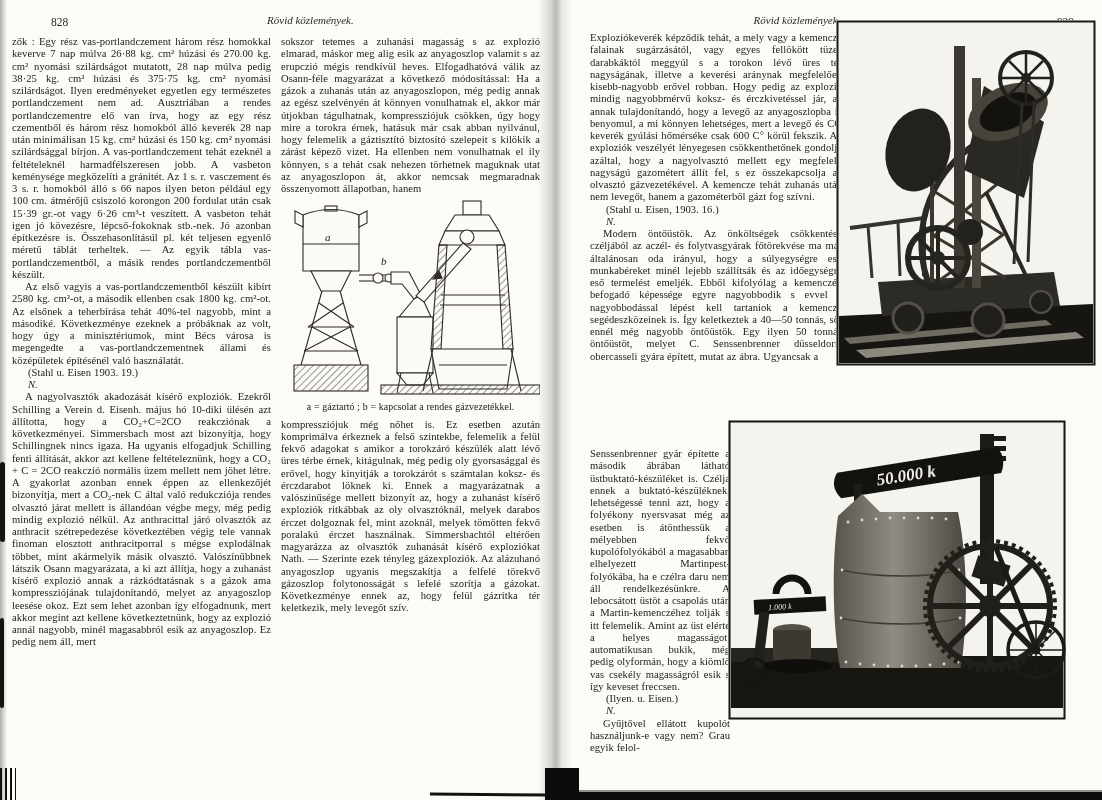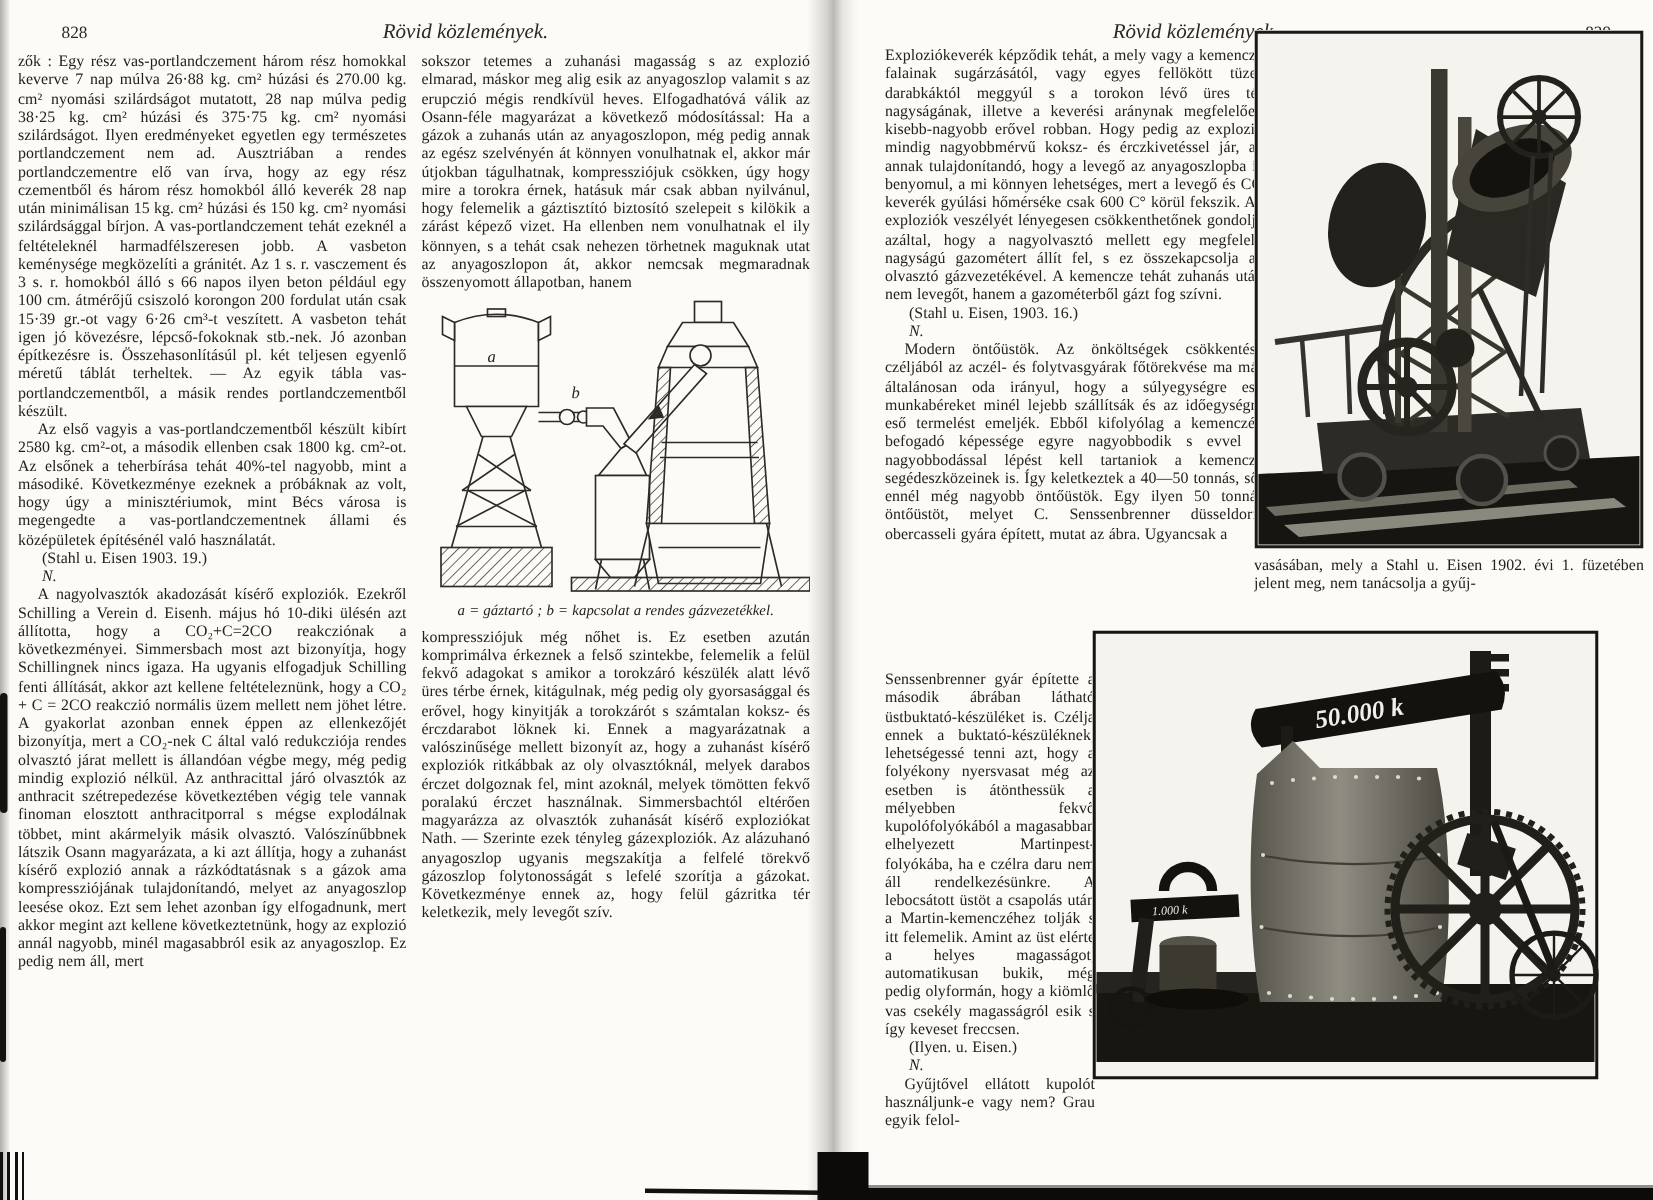--- a/index.html
+++ b/index.html
@@ -1,33 +1,33 @@
 <!DOCTYPE html>
 <html><head>
 <meta charset="utf-8">
 <style>
   html,body{margin:0;padding:0;background:#ffffff;}
   .scan{position:relative;width:1102px;height:800px;background:#fcfbf8;overflow:hidden;
         font-family:"Liberation Serif","DejaVu Serif",serif;color:#23211c;}
   .page{position:absolute;top:6px;height:788px;}
   .page-left{left:8px;width:540px;}
   .page-right{left:562px;width:534px;}
-  .runhead{position:absolute;top:8px;font-style:italic;font-size:14px;color:#2a2823;white-space:nowrap;}
+  .runhead{position:absolute;top:8px;font-style:italic;font-size:11px;color:#2a2823;white-space:nowrap;}
   .pagenum{position:absolute;top:10px;font-size:11.5px;color:#2a2823;}
   .col{text-align:justify;font-size:10.6px;line-height:12.25px;letter-spacing:.04px;word-spacing:.25px;overflow:hidden;}
   .para{margin:0;}
   .para.ind{text-indent:13px;}
   .lead{font-weight:normal;}
   .citeline{display:flex;justify-content:space-between;padding:0 4px 0 16px;flex-direction:column;}
   .cite{white-space:nowrap;}
   .sig{font-style:italic;margin-right:22px;}
   .lp-cols{position:absolute;top:30px;left:4px;display:flex;gap:10px;justify-content:center;}
   .lp-col{width:259px;height:748px;}
   .figwrap{margin:4px 0 3px 0;}
-  .figcaption{font-size:9.9px;line-height:12px;text-align:center;margin:2px auto 6px auto;width:92%;font-style:italic;}
+  .figcaption{font-size:9.9px;line-height:12px;text-align:center;margin:2px auto 6px auto;width:92%;}
   .abs{position:absolute;}
   .photoframe{background:#f6f5f1;}
   
   .gutter{position:absolute;left:538px;top:0;width:34px;height:800px;pointer-events:none;
     background:linear-gradient(90deg,rgba(45,40,32,0) 0%,rgba(45,40,32,.18) 38%,rgba(35,30,25,.30) 52%,rgba(45,40,32,.10) 70%,rgba(45,40,32,0) 100%);}
   .edgeL{position:absolute;left:0;top:0;width:7px;height:800px;
     background:linear-gradient(90deg,rgba(30,28,24,.35),rgba(30,28,24,0));}
   .blotch{position:absolute;background:#15130f;}
   .bar-right{position:absolute;left:575px;top:792px;width:527px;height:8px;background:#0c0b09;
     box-shadow:0 -2px 0 rgba(12,11,9,.45);}
@@ -35,21 +35,21 @@
   .wedge-left{position:absolute;left:430px;top:793px;width:118px;height:3px;background:#14120e;transform:rotate(.6deg);}
   .stripes{position:absolute;left:0;top:768px;width:16px;height:32px;
     background:repeating-linear-gradient(90deg,#111 0 2px,transparent 2px 5px);}
 </style>
 </head>
 <body>
 
 <div class="scan">
 
   <div class="page page-left">
-    <div class="pagenum" style="left:18px;padding-left:15px;">828</div>
+    <div class="pagenum" style="left:28px;padding-left:15px;">828</div>
     <div class="runhead" style="left:56%;transform:translateX(-50%);">Rövid közlemények.</div>
 
     <div class="lp-cols">
       <div class="col lp-col">
           <p class="para">zők : Egy rész vas-portlandczement három rész homokkal keverve 7 nap múlva 26·88 kg. cm² húzási és 270.00 kg. cm² nyomási szilárdságot mutatott, 28 nap múlva pedig 38·25 kg. cm² húzási és 375·75 kg. cm² nyomási szilárdságot. Ilyen eredményeket egyetlen egy természetes portlandczement nem ad. Ausztriában a rendes portlandczementre elő van írva, hogy az egy rész czementből és három rész homokból álló keverék 28 nap után minimálisan 15 kg. cm² húzási és 150 kg. cm² nyomási szilárdsággal bírjon. A vas-portlandczement tehát ezeknél a feltételeknél harmadfélszeresen jobb. A vasbeton keménysége megközelíti a gránitét. Az 1 s. r. vasczement és 3 s. r. homokból álló s 66 napos ilyen beton például egy 100 cm. átmérőjű csiszoló korongon 200 fordulat után csak 15·39 gr.-ot vagy 6·26 cm³-t veszített. A vasbeton tehát igen jó kövezésre, lépcső-fokoknak stb.-nek. Jó azonban építkezésre is. Összehasonlításúl pl. két teljesen egyenlő méretű táblát terheltek. — Az egyik tábla vas-portlandczementből, a másik rendes portlandczementből készült.</p>
           <p class="para ind">Az első vagyis a vas-portlandczementből készült kibírt 2580 kg. cm²-ot, a második ellenben csak 1800 kg. cm²-ot. Az elsőnek a teherbírása tehát 40%-tel nagyobb, mint a másodiké. Következménye ezeknek a próbáknak az volt, hogy úgy a minisztériumok, mint Bécs városa is megengedte a vas-portlandczementnek állami és középületek építésénél való használatát.</p>
           <div class="citeline">
             <span class="cite">(Stahl u. Eisen 1903. 19.)</span>
             <span class="sig">N.</span>
           </div>
@@ -205,21 +205,20 @@
           <line x1="102" y1="210" x2="102" y2="266"></line>
             <line x1="74" y1="238" x2="130" y2="238"></line>
           <line x1="82" y1="218" x2="122" y2="258"></line>
         </g>
         <circle cx="102" cy="238" r="7" fill="#26241f"></circle>
         <circle cx="134" cy="212" r="13" fill="#23211c"></circle>
         <line x1="150" y1="172" x2="192" y2="260" stroke="#2b2923" stroke-width="4"></line>
       </svg>
     </div>
 
-    <div class="col abs" style="left:274px;top:366px;width:260px;height:42px;">vasásában, mely a Stahl u. Eisen 1902. évi 1. füzetében jelent meg, nem tanácsolja a gyűj-</div>
 
     <div class="abs photoframe" style="left:166px;top:414px;width:338px;height:300px;">
       <svg width="338" height="300" viewBox="0 0 338 300">
         <defs>
           <linearGradient id="lad" x1="0" y1="0" x2="1" y2="0">
             <stop offset="0" stop-color="#57544c"></stop>
               <stop offset="0.45" stop-color="#8f8c82"></stop>
               <stop offset="1" stop-color="#4b4841"></stop>
           </linearGradient>
         </defs>

